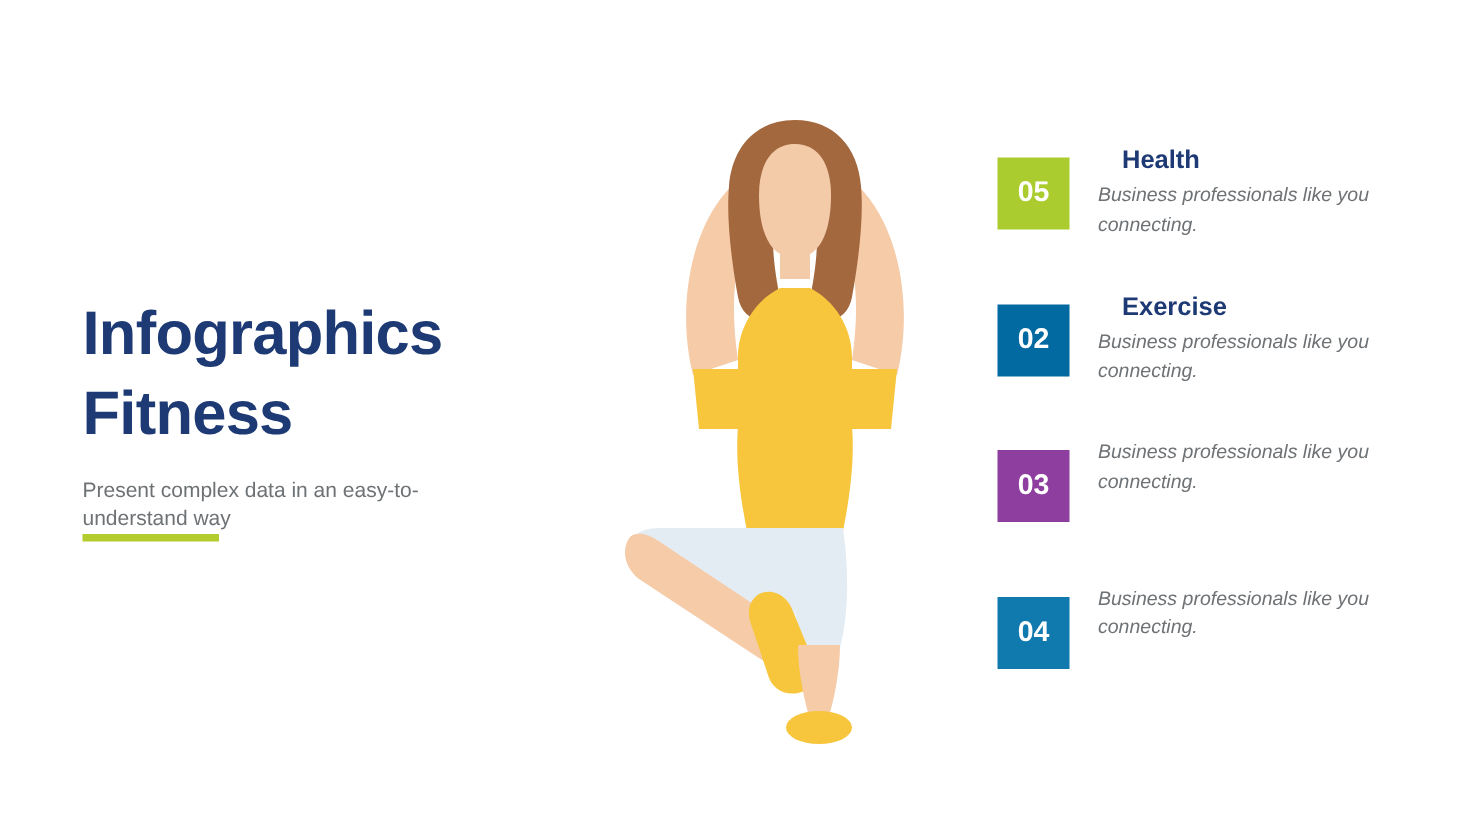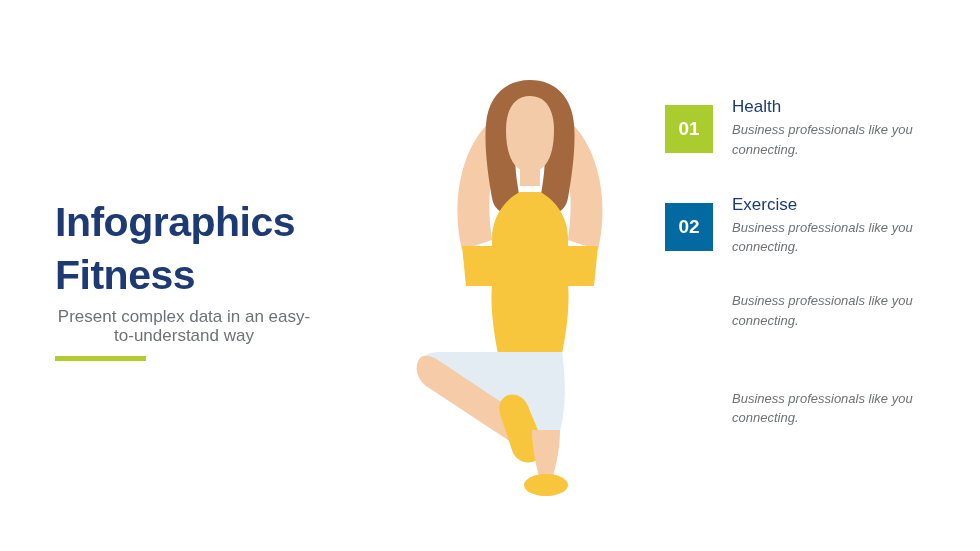--- a/index.html
+++ b/index.html
@@ -27,26 +27,25 @@
   }
   .title-line {
     font-size: 41px;
     font-weight: bold;
     color: #1e3a75;
     letter-spacing: -0.5px;
     line-height: 53px;
     white-space: nowrap;
   }
   .subtitle {
-    margin-top: 5px;
-    font-size: 17px;
+    margin-top: 15px;
+    font-size: 14px;
     line-height: 19px;
     color: #6e7275;
     width: 258px;
-    text-align: center;
   }
   .accent-rule {
     position: absolute;
     left: 55px;
     top: 356px;
     width: 91px;
     height: 5px;
     background: #b5cc2e;
   }
 
@@ -88,24 +87,25 @@
     align-items: center;
     justify-content: center;
   }
   .item-text {
     position: absolute;
     left: 67px;
     top: 0;
   }
   .item-title {
     font-size: 17px;
-    font-weight: normal;
+    font-weight: bold;
     color: #1e3a75;
     line-height: 22px;
     margin-bottom: 2px;
+    margin-left: 16px;
   }
   .item-desc {
     font-size: 13px;
     line-height: 19.5px;
     color: #6e7275;
     width: 200px;
     font-style: italic;
   }
 </style>
 </head>
@@ -148,41 +148,43 @@
 
       <path d="M132 390 L160 390 C160 408 156 426 152 440 L140 440 C136 426 132 408 132 390 Z" fill="#f5cba8"></path>
 
       <ellipse cx="146" cy="445" rx="22" ry="11" fill="#f7c63c"></ellipse>
     </svg>
   </div>
 
   <div class="list">
 
     <div class="item">
-      <div class="badge" style="background:#aacc2e">01</div>
+      <div class="badge" style="background:#aacc2e">05</div>
       <div class="item-text">
         <div class="item-title" style="color: rgb(30, 58, 117);">Health</div>
         <div class="item-desc" style="color: rgb(110, 114, 117);">Business professionals like you connecting.</div>
       </div>
     </div>
 
     <div class="item">
       <div class="badge" style="background:#0369a1">02</div>
       <div class="item-text">
         <div class="item-title" style="color: rgb(30, 58, 117);">Exercise</div>
         <div class="item-desc" style="color: rgb(110, 114, 117);">Business professionals like you connecting.</div>
       </div>
     </div>
 
     <div class="item">
+      <div class="badge" style="background:#8e3e9e">03</div>
       <div class="item-text">
         <div class="item-desc" style="color: rgb(110, 114, 117);">Business professionals like you connecting.</div>
       </div>
     </div>
 
     <div class="item">
+      <div class="badge" style="background:#1079ae">04</div>
       <div class="item-text">
         <div class="item-desc" style="color: rgb(110, 114, 117);">Business professionals like you connecting.</div>
       </div>
     </div>
 
   </div>
 </div>
 
 </body></html>

